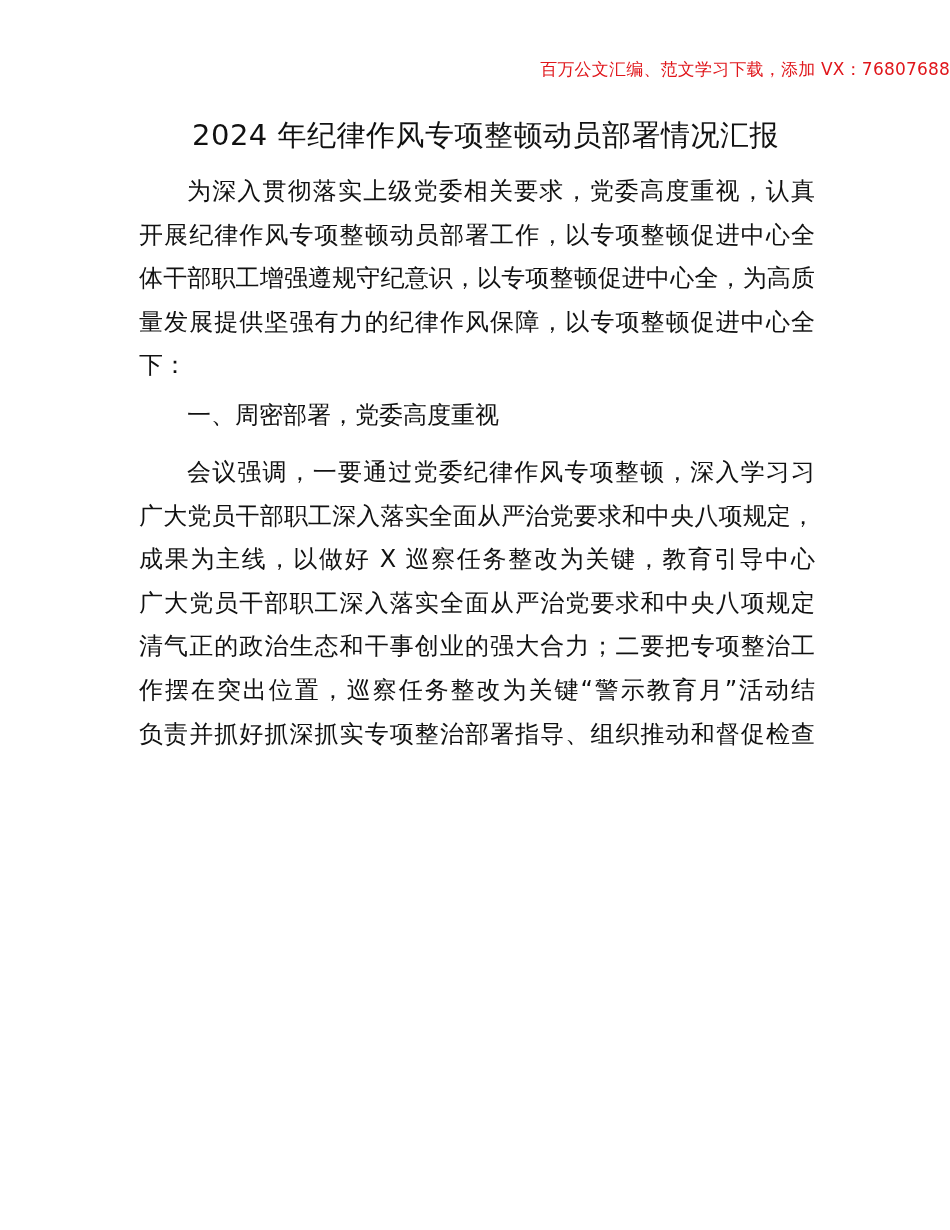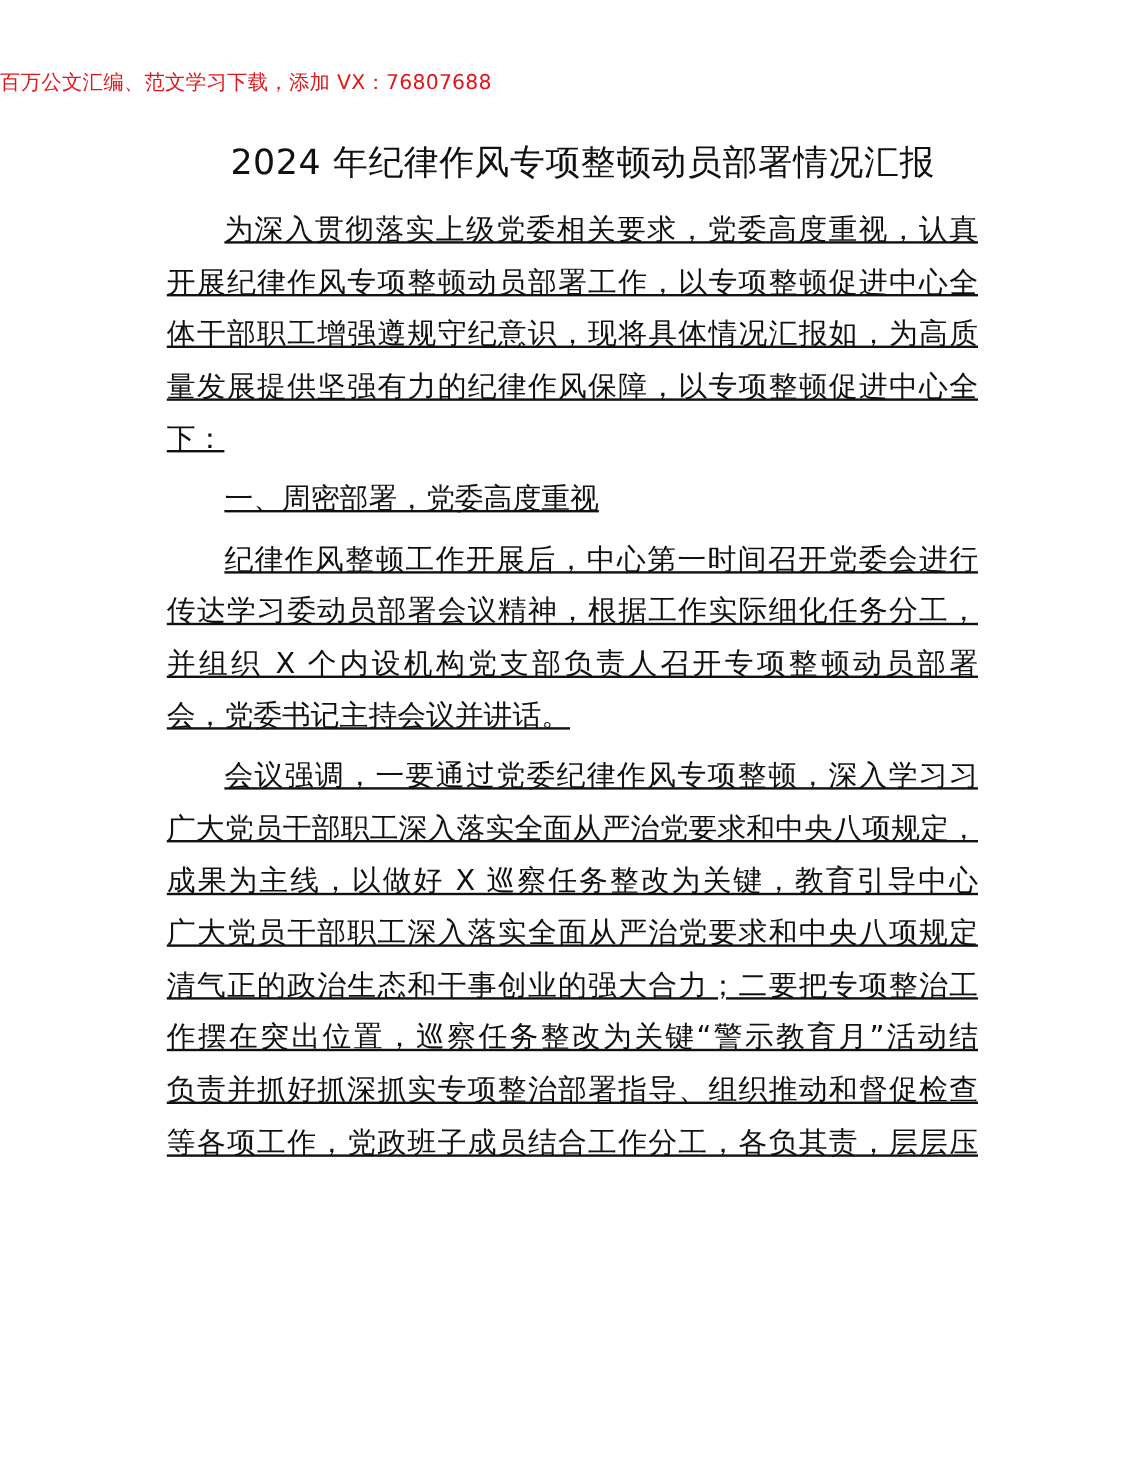--- a/index.html
+++ b/index.html
@@ -13,21 +13,21 @@
       position: relative;
       overflow: hidden;
       font-family: "DejaVu Sans", "Liberation Sans", sans-serif;
       color: #111111;
     }
     .watermark {
       position: absolute;
       top: 56px;
       left: 0;
       width: 950px;
-      text-align: left;
+      text-align: right;
       color: #e0161b;
       font-size: 17px;
       line-height: 26px;
       letter-spacing: 0.2px;
     }
     .title {
       position: absolute;
       top: 113px;
       left: 12px;
       width: 947px;
@@ -35,21 +35,20 @@
       font-size: 29px;
       line-height: 44px;
       color: #111111;
       letter-spacing: 0.5px;
     }
     .content {
       position: absolute;
       top: 170px;
       left: 139px;
       width: 676px;
-      text-decoration: underline;
     }
     .line {
       display: block;
       height: 43.6px;
       line-height: 43.6px;
       font-size: 24px;
       white-space: nowrap;
       text-align: justify;
       text-align-last: justify;
       color: #111111;
@@ -70,43 +69,36 @@
 
 <div class="watermark">百万公文汇编、范文学习下载，添加 VX：76807688</div>
 
 <h1 class="title" style="margin:0;font-weight:normal;">2024 年纪律作风专项整顿动员部署情况汇报</h1>
 
 <div class="content">
 
   <div>
     <span class="line indent">为深入贯彻落实上级党委相关要求，党委高度重视，认真</span>
     <span class="line">开展纪律作风专项整顿动员部署工作，以专项整顿促进中心全</span>
-    <span class="line">体干部职工增强遵规守纪意识，现将具体情况汇报如，为高质</span>
+    <span class="line">体干部职工增强遵规守纪意识，以专项整顿促进中心全，为高质</span>
     <span class="line">量发展提供坚强有力的纪律作风保障，以专项整顿促进中心全</span>
     <span class="line last">下：</span>
   </div>
   <span class="para-gap"></span>
 
   <div>
     <span class="line indent last">一、周密部署，党委高度重视</span>
   </div>
   <span class="para-gap"></span>
 
-  <div>
-    <span class="line indent">纪律作风整顿工作开展后，中心第一时间召开党委会进行</span>
-    <span class="line">传达学习委动员部署会议精神，根据工作实际细化任务分工，</span>
-    <span class="line">并组织 X 个内设机构党支部负责人召开专项整顿动员部署</span>
-    <span class="line last">会，党委书记主持会议并讲话。</span>
-  </div>
   <span class="para-gap"></span>
 
   <div>
     <span class="line indent">会议强调，一要通过党委纪律作风专项整顿，深入学习习</span>
     <span class="line">广大党员干部职工深入落实全面从严治党要求和中央八项规定，</span>
     <span class="line">成果为主线，以做好 X 巡察任务整改为关键，教育引导中心</span>
     <span class="line">广大党员干部职工深入落实全面从严治党要求和中央八项规定</span>
     <span class="line">清气正的政治生态和干事创业的强大合力；二要把专项整治工</span>
     <span class="line">作摆在突出位置，巡察任务整改为关键“警示教育月”活动结</span>
     <span class="line">负责并抓好抓深抓实专项整治部署指导、组织推动和督促检查</span>
-    <span class="line">等各项工作，党政班子成员结合工作分工，各负其责，层层压</span>
   </div>
 
 </div>
 
 </body></html>

